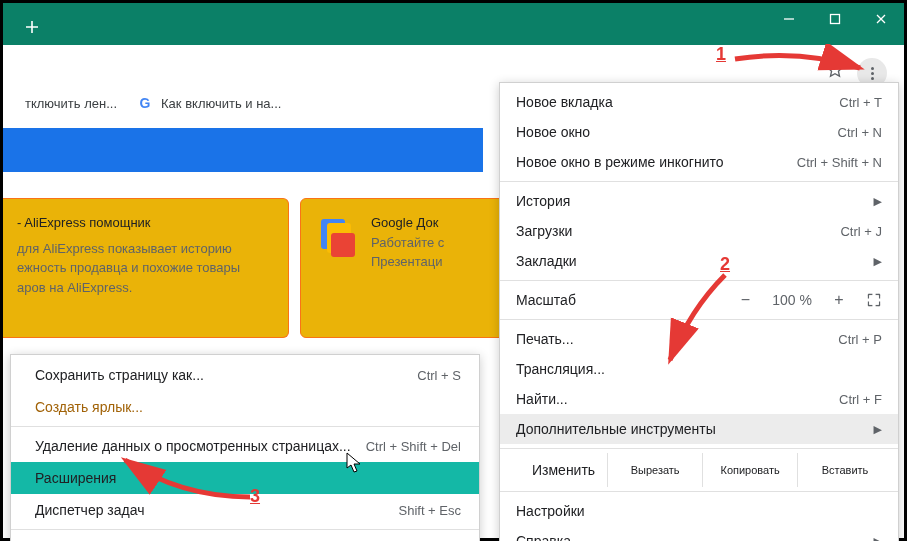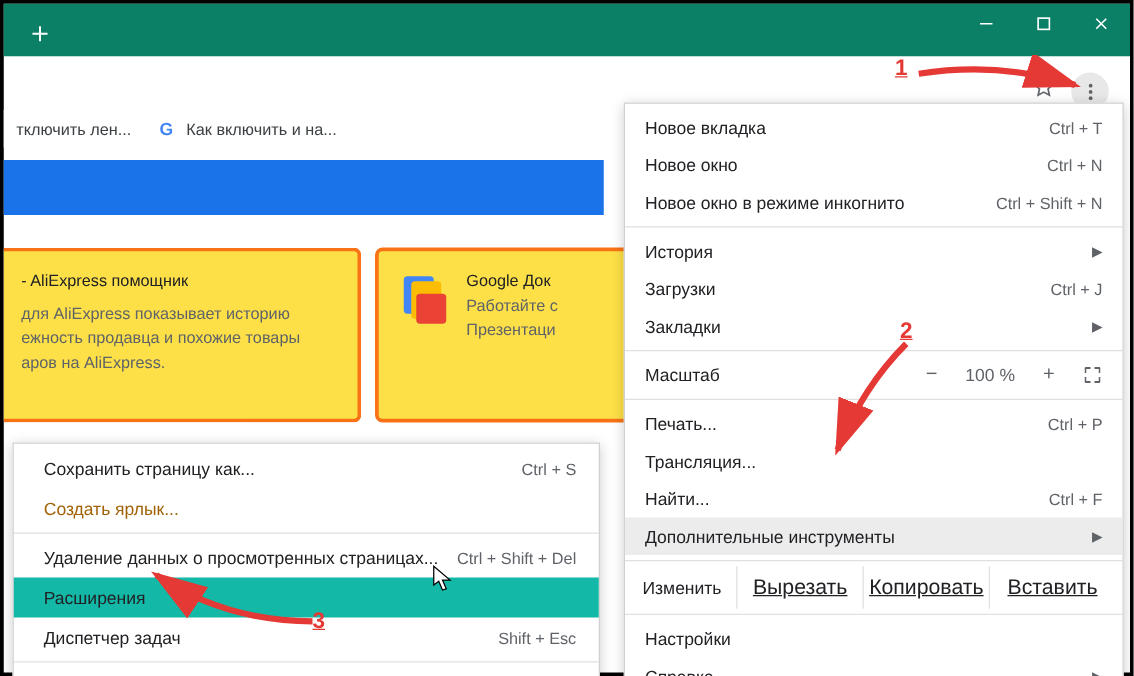--- a/index.html
+++ b/index.html
@@ -17,51 +17,51 @@
   .win-btn { width: 46px; height: 32px; display: flex; align-items: center; justify-content: center; color: #fff; margin-top: 0; }
   .win-btn svg { width: 12px; height: 12px; }
 
   
   .kebab { position: absolute; top: 58px; right: 20px; width: 30px; height: 30px; border-radius: 50%; background: #e8e8e8; display: flex; align-items: center; justify-content: center; }
   .kebab .dot { width: 3px; height: 3px; background: #5f6368; border-radius: 50%; margin: 1px 0; }
   .kebab-col { display: flex; flex-direction: column; align-items: center; }
   .star-icon { position: absolute; top: 60px; right: 62px; color: #5f6368; }
 
   
-  .bookmark-bar { position: absolute; top: 88px; left: 3px; right: 3px; height: 30px; display: flex; align-items: center; padding-left: 10px; font-size: 13px; color: #3c4043; gap: 20px; background: #fff; }
+  .bookmark-bar { position: absolute; top: 88px; left: 3px; right: 3px; height: 30px; display: flex; align-items: center; padding-left: 22px; font-size: 13px; color: #3c4043; gap: 20px; background: #fff; }
   .bm-item { display: flex; align-items: center; gap: 8px; }
   .g-icon { width: 16px; height: 16px; border-radius: 50%; color: #4285f4; font-weight: bold; font-size: 14px; text-align: center; line-height: 16px; }
 
   
   .blue-band { position: absolute; top: 128px; left: 3px; width: 480px; height: 44px; background: #1a73e8; }
 
   
-  .card { position: absolute; background: #fde047; border: 3px solid #f97316; border-radius: 6px; padding: 14px 14px 14px 14px; font-size: 13px; color: #5f6368; line-height: 1.5; }
+  .card { position: absolute; background: #eab308; border: 1px solid #f97316; border-radius: 6px; padding: 14px 14px 14px 14px; font-size: 13px; color: #5f6368; line-height: 1.5; }
   .card1 { top: 198px; left: 3px; width: 286px; height: 140px; border-left: none; border-top-left-radius: 0; border-bottom-left-radius: 0; }
   .card1 .title { color: #202124; font-weight: 500; margin-bottom: 6px; }
   .card2 { top: 198px; left: 300px; width: 208px; height: 140px; }
   .card2 .row { display: flex; gap: 14px; }
   .docs-icon { width: 42px; height: 42px; position: relative; flex-shrink: 0; margin-top: 6px; }
   .docs-back { position: absolute; width: 24px; height: 30px; background: #4285f4; border-radius: 3px; top: 0; left: 6px; }
   .docs-mid { position: absolute; width: 24px; height: 30px; background: #fbbc04; border-radius: 3px; top: 4px; left: 12px; }
   .docs-front { position: absolute; width: 24px; height: 24px; background: #ea4335; border-radius: 3px; top: 14px; left: 16px; }
 
   
   .menu-main { position: absolute; top: 82px; right: 8px; width: 400px; background: #fff; border: 1px solid #d0d0d0; box-shadow: 0 2px 10px rgba(0,0,0,.2); font-size: 14px; color: #202124; padding: 4px 0 6px; }
   .m-row { display: flex; align-items: center; justify-content: space-between; height: 30px; padding: 0 16px; cursor: pointer; position: relative; }
   .m-row .shortcut { color: #5f6368; font-size: 13px; }
   .m-sep { height: 1px; background: #e0e0e0; margin: 4px 0; }
   .m-row.highlight { background: #ececec; }
   .chevron { color: #5f6368; font-size: 11px; }
   .zoom-group { display: flex; align-items: center; gap: 16px; color: #5f6368; }
   .zoom-btn { width: 22px; text-align: center; font-size: 16px; }
   .fullscreen-icon { width: 16px; height: 16px; border: 2px dashed #5f6368; border-radius: 2px; transform: scale(.8); }
-  .edit-row { display: flex; align-items: center; height: 34px; padding: 0 6px 0 14px; }
+  .edit-row { display: flex; align-items: center; height: 34px; padding: 0 6px 0 32px; }
   .edit-row .lbl { flex: 0 0 auto; margin-right: 12px; }
-  .edit-btn { flex: 1; font-size: 17px; border-left: 1px solid #e0e0e0; height: 100%; display: flex; align-items: center; justify-content: center; cursor: pointer; text-decoration: underline; }
+  .edit-btn { flex: 1; font-size: 11px; border-left: 1px solid #e0e0e0; height: 100%; display: flex; align-items: center; justify-content: center; cursor: pointer; }
 
   
   .submenu { position: absolute; top: 354px; left: 10px; width: 470px; background: #fff; border: 1px solid #d0d0d0; box-shadow: 0 2px 10px rgba(0,0,0,.2); font-size: 14px; color: #202124; padding: 4px 0; }
   .s-row { display: flex; align-items: center; justify-content: space-between; height: 32px; padding: 0 18px 0 24px; cursor: pointer; }
   .s-row.highlight { background: #14b8a6; }
   .s-row.disabled { color: #a16207; cursor: default; }
   .s-row .shortcut { color: #5f6368; font-size: 13px; }
   .s-sep { height: 1px; background: #e0e0e0; margin: 3px 0; }
 
   

